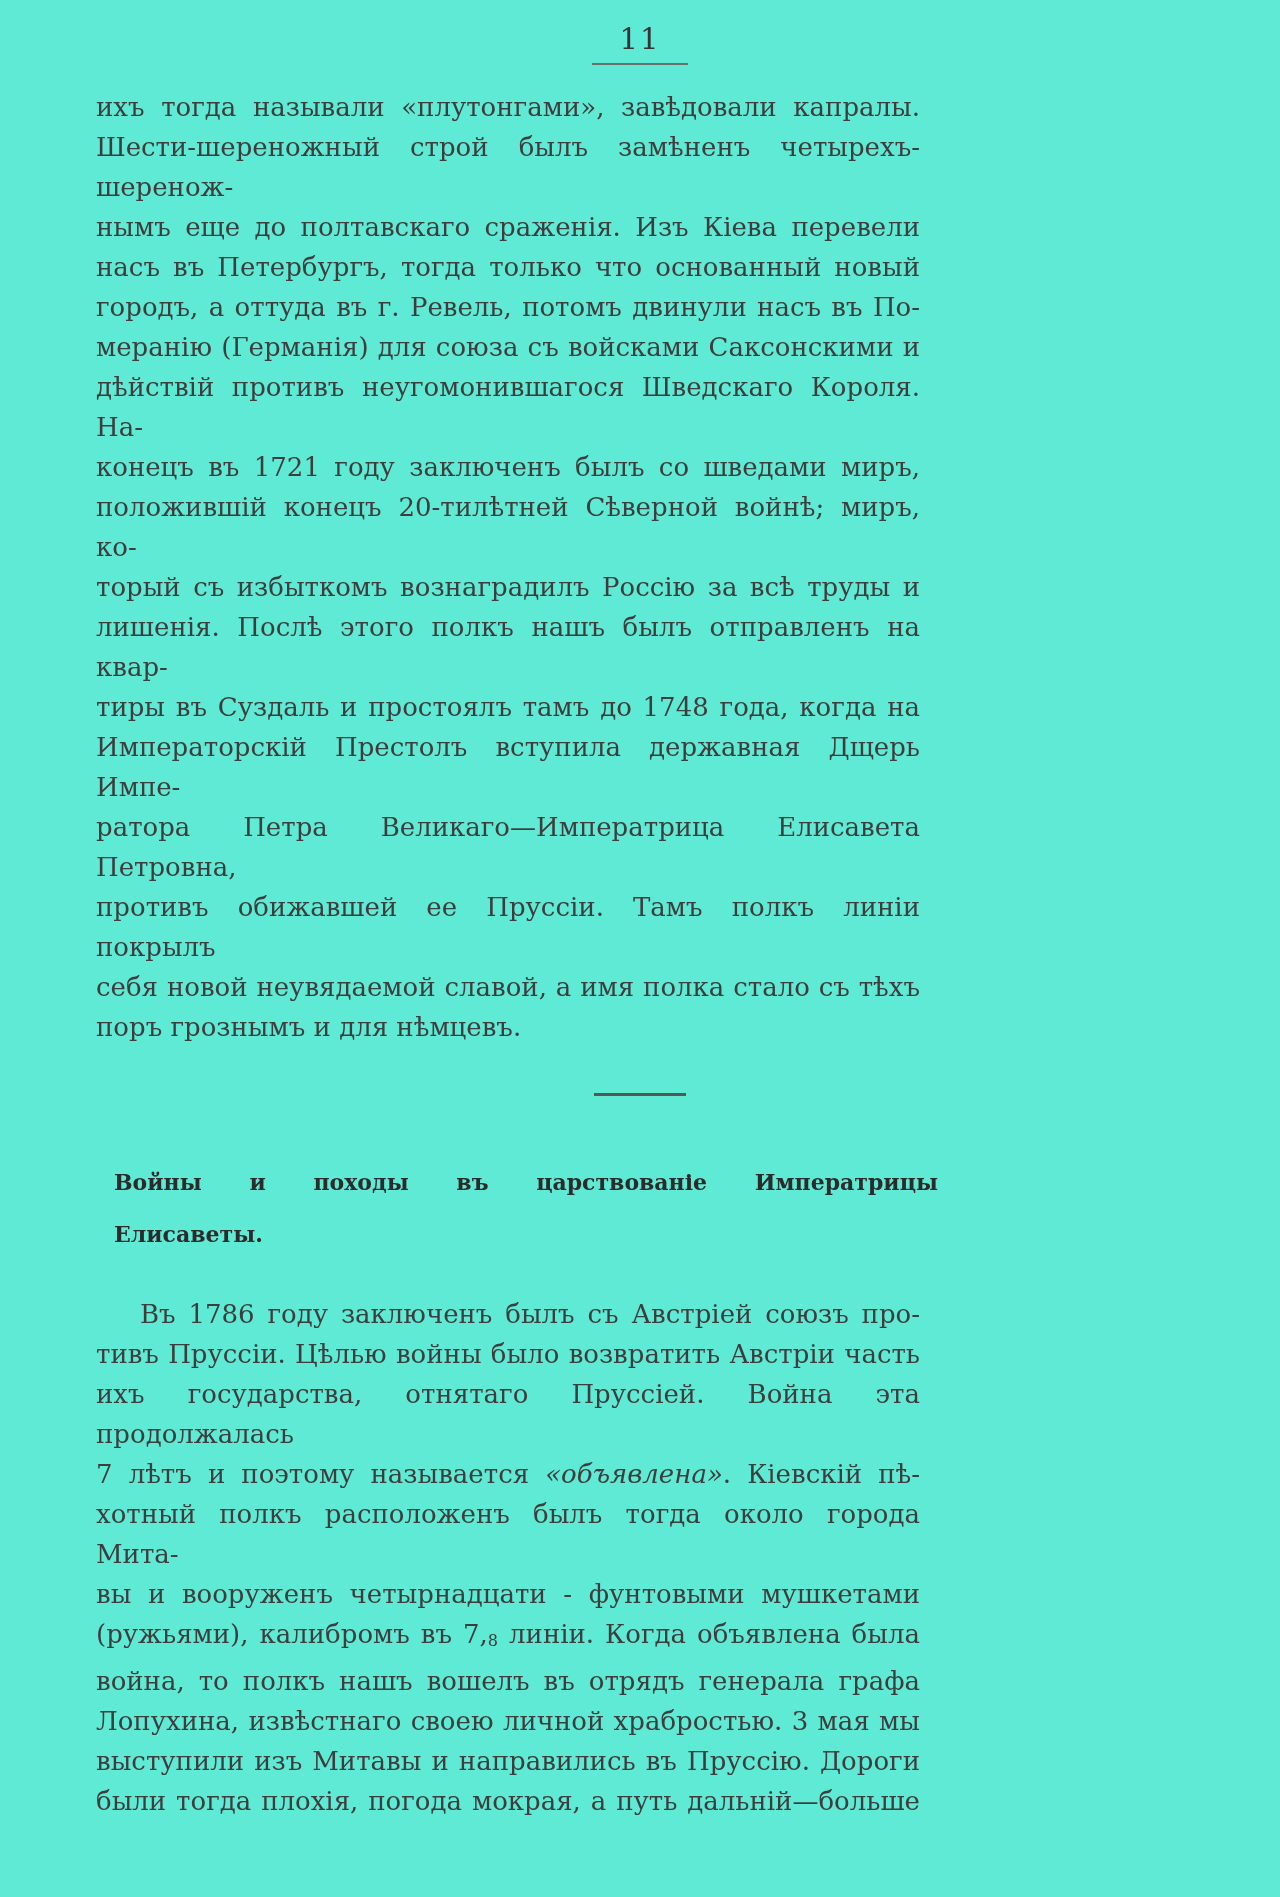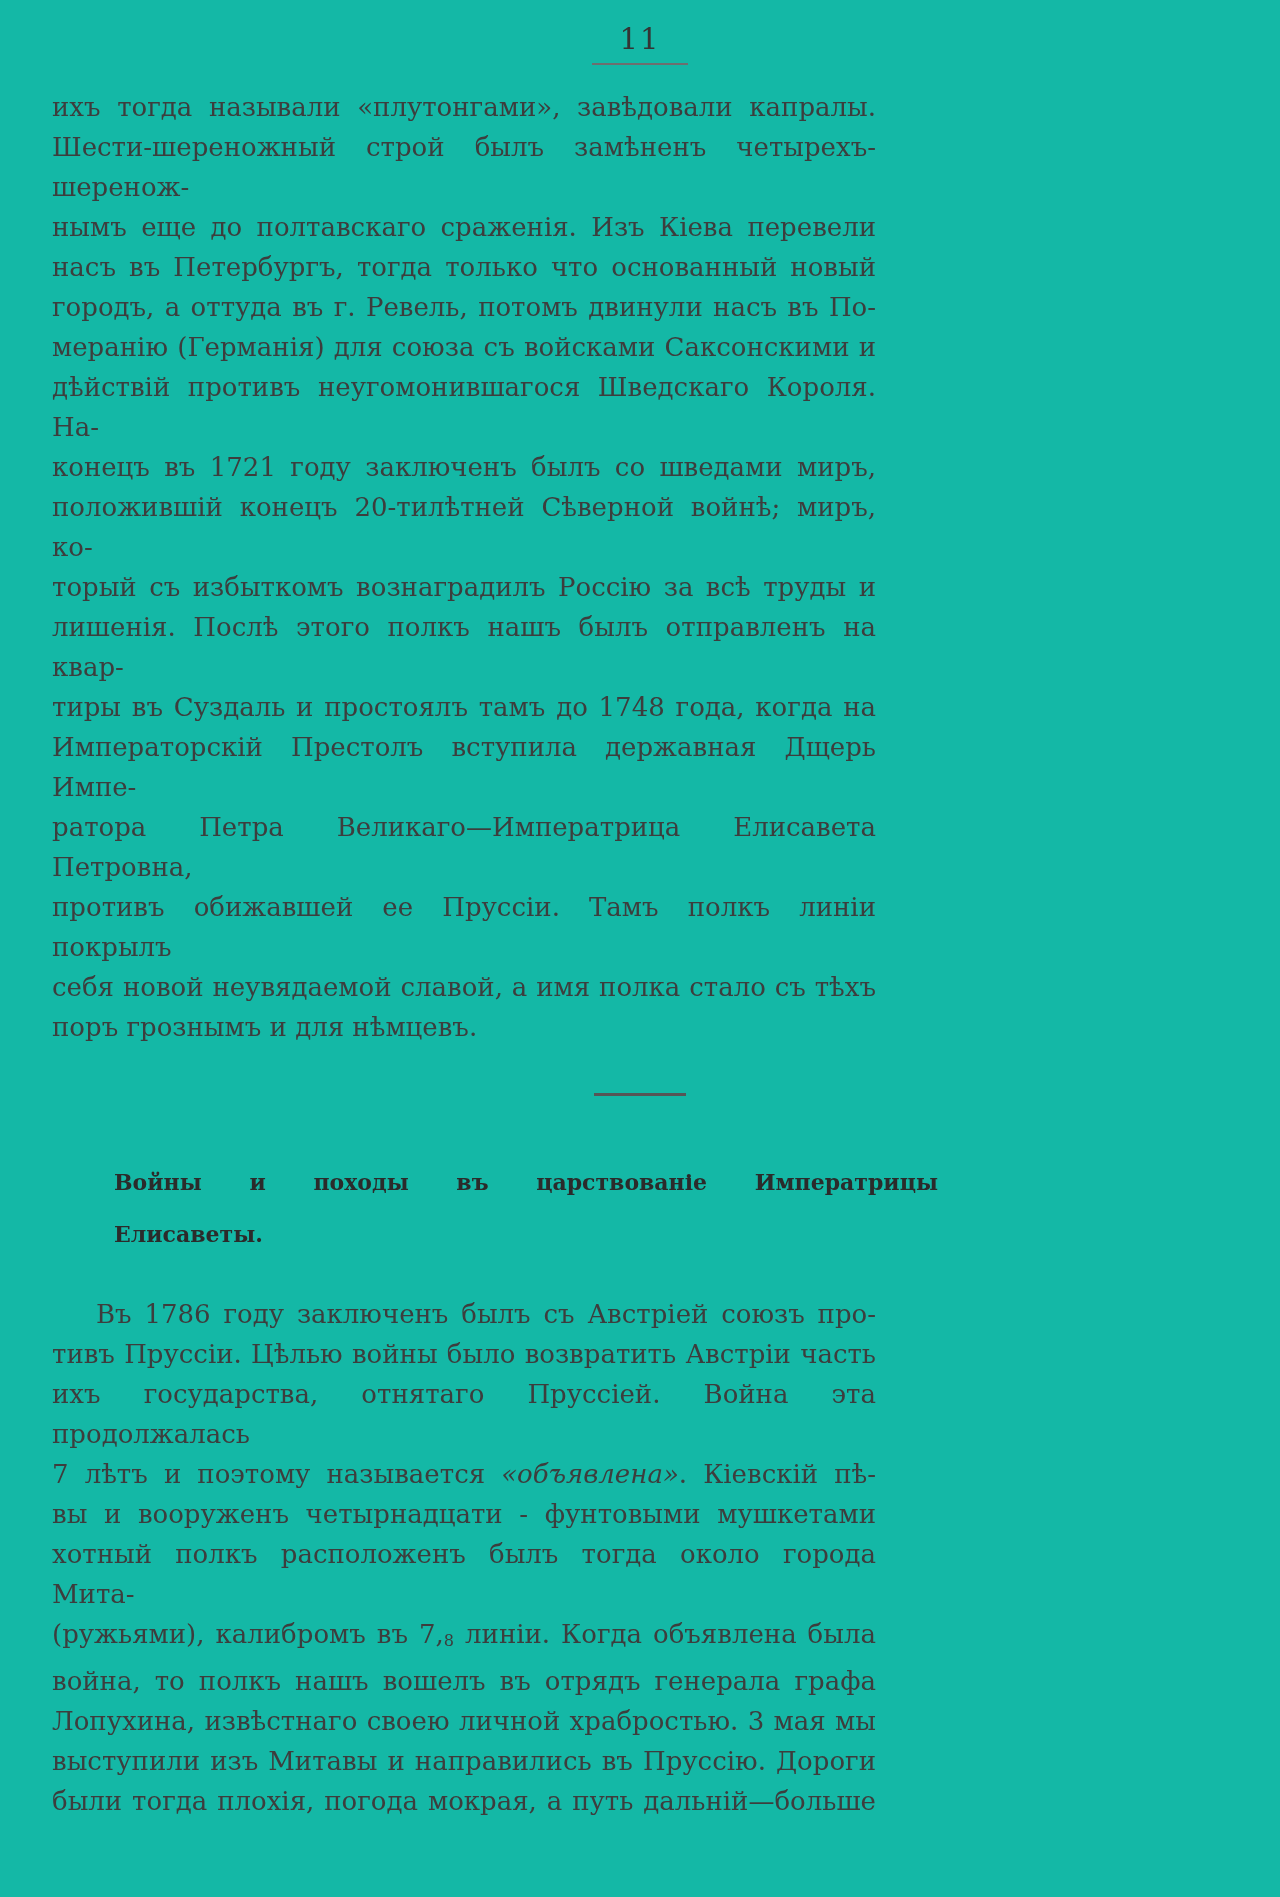--- a/index.html
+++ b/index.html
@@ -6,21 +6,21 @@
   html, body {
     margin: 0;
     padding: 0;
     background: #ffffff;
   }
   .page {
     position: relative;
     width: 1280px;
     height: 1897px;
     margin: 0 auto;
-    background: #14b8a6;
+    background: #5eead4;
     font-family: "DejaVu Serif", serif;
     color: #3d3d3d;
     overflow: hidden;
   }
   .pagenum-wrap {
     padding-top: 22px;
     text-align: center;
   }
   .pagenum {
     font-size: 29px;
@@ -29,21 +29,21 @@
     line-height: 34px;
   }
   .pagenum-rule {
     width: 96px;
     height: 2px;
     background: #6e6e6e;
     margin: 7px auto 0 auto;
   }
   .textblock {
     width: 824px;
-    margin-left: 52px;
+    margin-left: 96px;
   }
   .para1 { margin-top: 22px; }
   .para2 { margin-top: 34px; }
   .tline {
     font-size: 26px;
     line-height: 40px;
     text-align: justify;
     text-align-last: justify;
     color: #3d3d3d;
   }
@@ -115,22 +115,22 @@
   <h2 class="heading">
     <div class="hline just">Войны и походы въ царствованіе Императрицы</div>
     <div class="hline center">Елисаветы.</div>
   </h2>
 
   <div class="textblock para2">
       <div class="tline indent"><span>Въ 1786 году заключенъ былъ съ Австріей союзъ про-</span></div>
       <div class="tline"><span>тивъ Пруссіи. Цѣлью войны было возвратить Австріи часть</span></div>
       <div class="tline"><span>ихъ государства, отнятаго Пруссіей. Война эта продолжалась</span></div>
       <div class="tline"><span>7 лѣтъ и поэтому называется </span><span class="i">«объявлена»</span><span>. Кіевскій пѣ-</span></div>
+      <div class="tline"><span>хотный полкъ расположенъ былъ тогда около города Мита-</span></div>
       <div class="tline"><span>вы и вооруженъ четырнадцати - фунтовыми мушкетами</span></div>
-      <div class="tline"><span>хотный полкъ расположенъ былъ тогда около города Мита-</span></div>
       <div class="tline"><span>(ружьями), калибромъ въ 7,</span><span class="sub">8</span><span> линіи. Когда объявлена была</span></div>
       <div class="tline"><span>война, то полкъ нашъ вошелъ въ отрядъ генерала графа</span></div>
       <div class="tline"><span>Лопухина, извѣстнаго своею личной храбростью. 3 мая мы</span></div>
       <div class="tline"><span>выступили изъ Митавы и направились въ Пруссію. Дороги</span></div>
       <div class="tline"><span>были тогда плохія, погода мокрая, а путь дальній—больше</span></div>
     </div>
 
 </div>
 
 </body></html>

